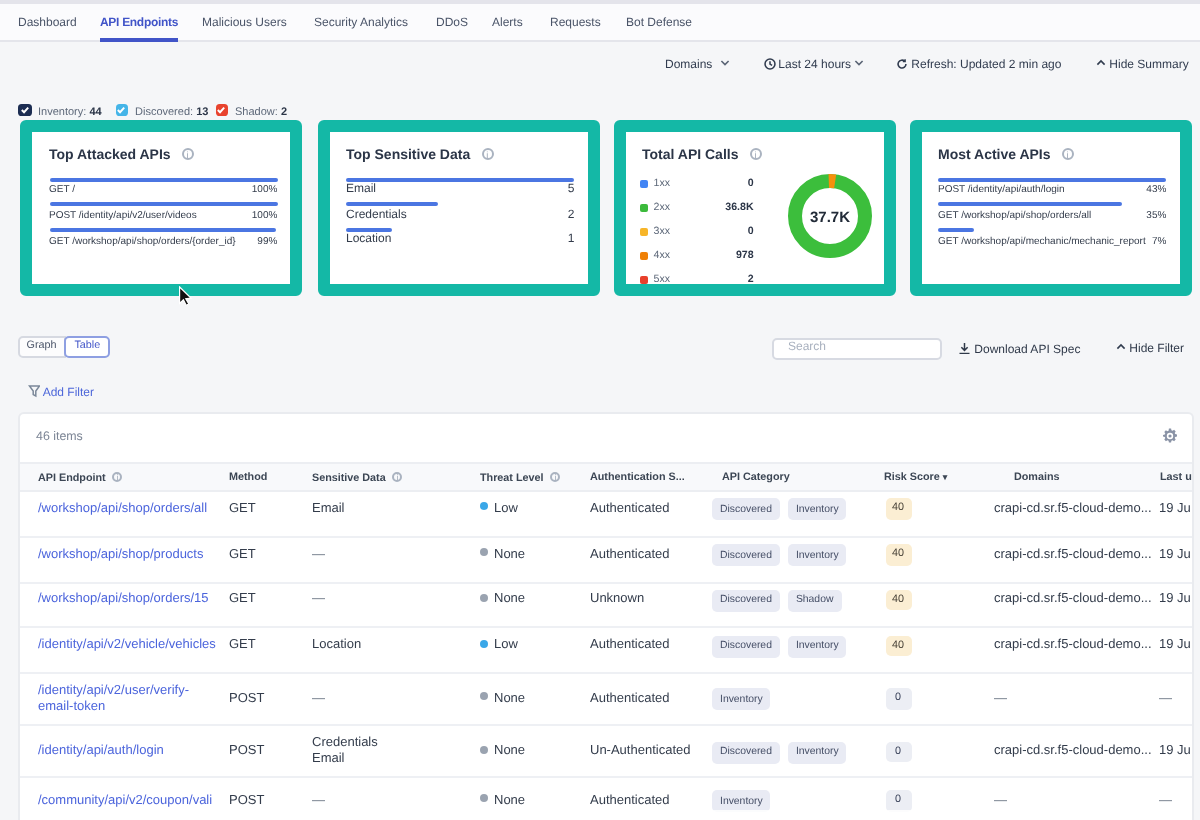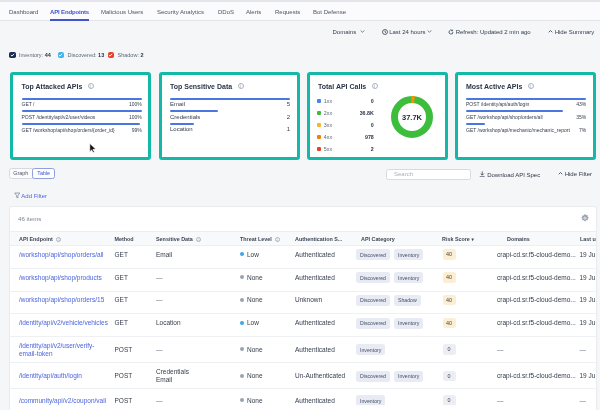--- a/index.html
+++ b/index.html
@@ -11,21 +11,21 @@
 .tab { position:absolute; top:0; height:19px; line-height:20px; font-size:6px; color:#4a5468; white-space:nowrap; }
 .tab.active { color:#4154c8; font-weight:bold; border-bottom:2px solid #4154c8; letter-spacing:-0.15px; }
 
 .tb { position:absolute; font-size:6px; color:#313c4f; white-space:nowrap; }
 
 .ck { position:absolute; top:51.5px; height:10px; font-size:5.5px; color:#5d6879; white-space:nowrap; }
 .ckbox { display:inline-block; width:6.5px; height:6.5px; border-radius:1.8px; vertical-align:-1.2px; margin-right:3.5px; position:relative; }
 .ckbox svg { position:absolute; left:0.8px; top:1.2px; }
 .ck b { color:#2b3547; }
 
-.card { position:absolute; top:72px; width:141.2px; height:88px; background:#fff; border-radius:3px; border:3px solid #14b8a6; }
+.card { position:absolute; top:60px; width:141.2px; height:88px; background:#fff; border-radius:3px; border:6px solid #14b8a6; }
 .ctitle { position:absolute; top:7.5px; left:8.5px; font-size:7px; font-weight:bold; color:#2b3547; white-space:nowrap; }
 .info { display:inline-block; width:6px; height:6px; border:0.7px solid #aab3c0; border-radius:50%; color:#9aa3b2; font-size:4.5px; line-height:5px; text-align:center; font-weight:normal; vertical-align:0.5px; margin-left:3.5px; font-style:normal; }
 .brow { position:absolute; left:8.5px; right:6.5px; }
 .bbar { height:2.2px; background:#4b76e2; border-radius:1px; }
 .blab { display:flex; justify-content:space-between; font-size:5px; color:#333c4b; margin-top:1.8px; white-space:nowrap; }
 .blab2 { font-size:6px; margin-top:1.2px; }
 
 .leg { position:absolute; font-size:5.3px; color:#5d6879; height:8px; }
 .leg .sq { position:absolute; left:0; top:0.8px; width:4px; height:4px; border-radius:1px; }
 .leg .lt { position:absolute; left:7px; top:0; }

